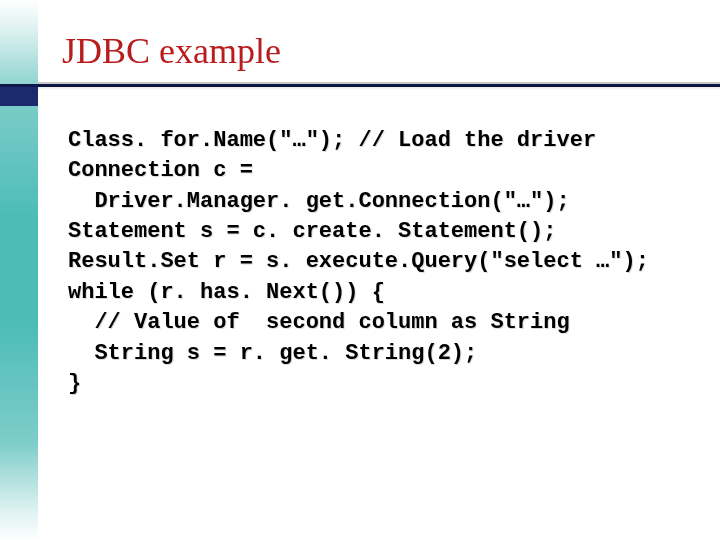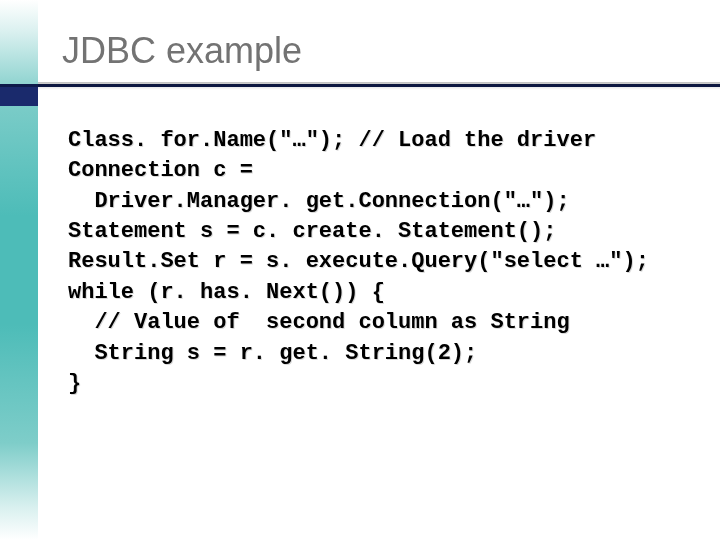--- a/index.html
+++ b/index.html
@@ -31,22 +31,22 @@
       #4dbcb8 60%,
       #7ecdc9 82%,
       #d9f0ef 94%,
       #ffffff 100%);
   }
   .title-box {
     position: absolute;
     left: 62px;
     top: 30px;
     font-size: 36px;
-    color: #737373;
-    font-family: Liberation Sans, sans-serif;
+    color: #b91c1c;
+    font-family: Liberation Serif, serif;
   }
   .rule-navy {
     position: absolute;
     left: 0;
     top: 84px;
     width: 720px;
     height: 22px;
     background: linear-gradient(to right,
       #1a2a6c 0%,
       #1a2a6c 22%,

